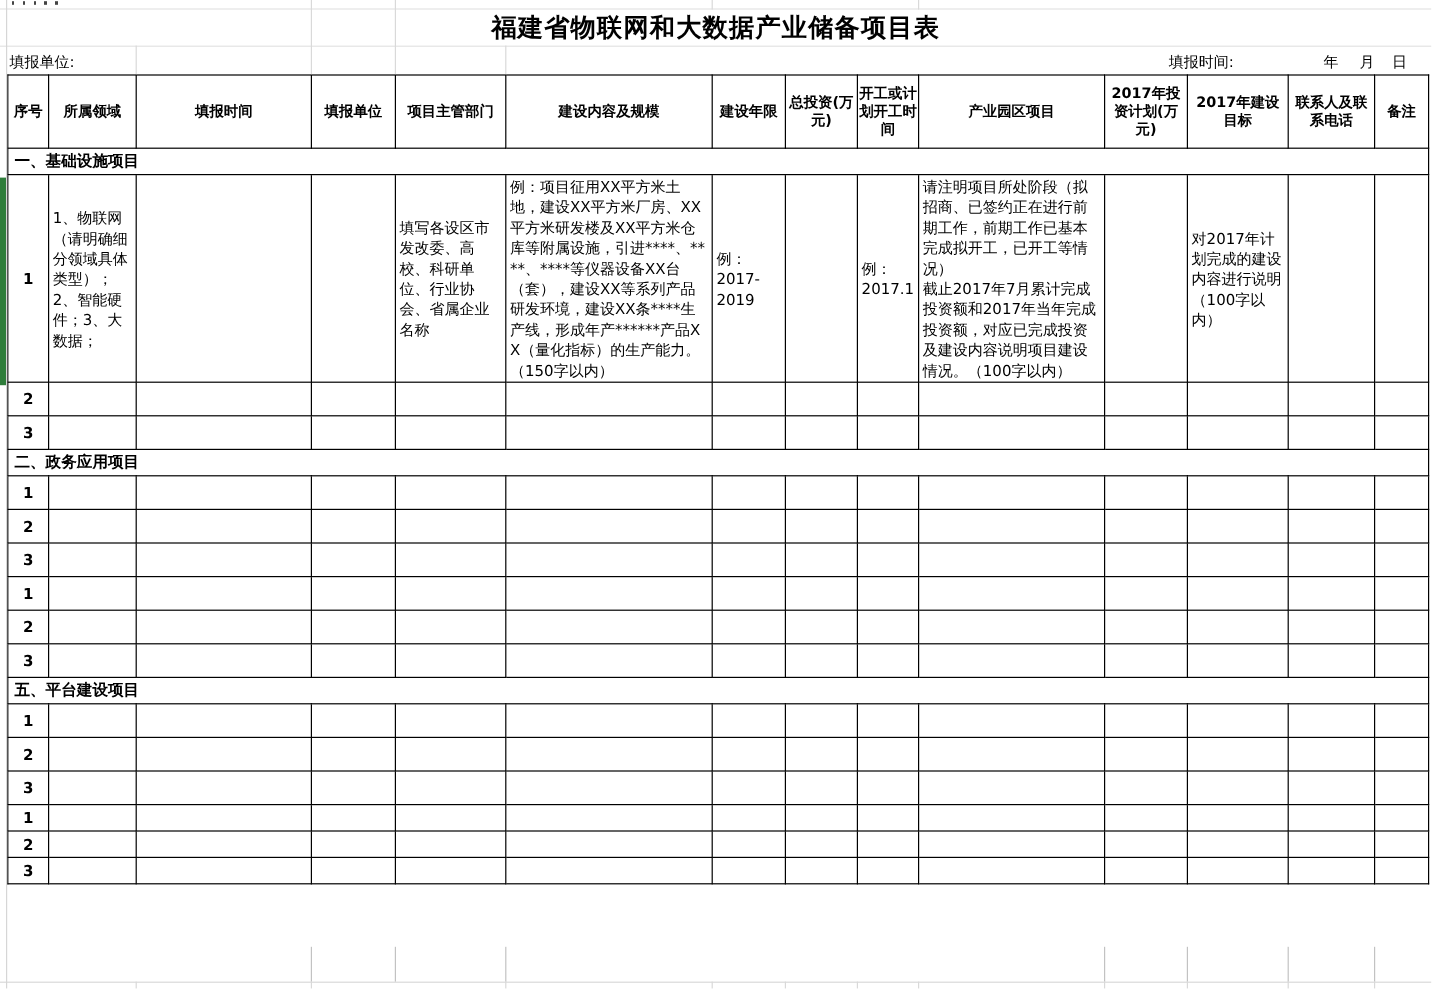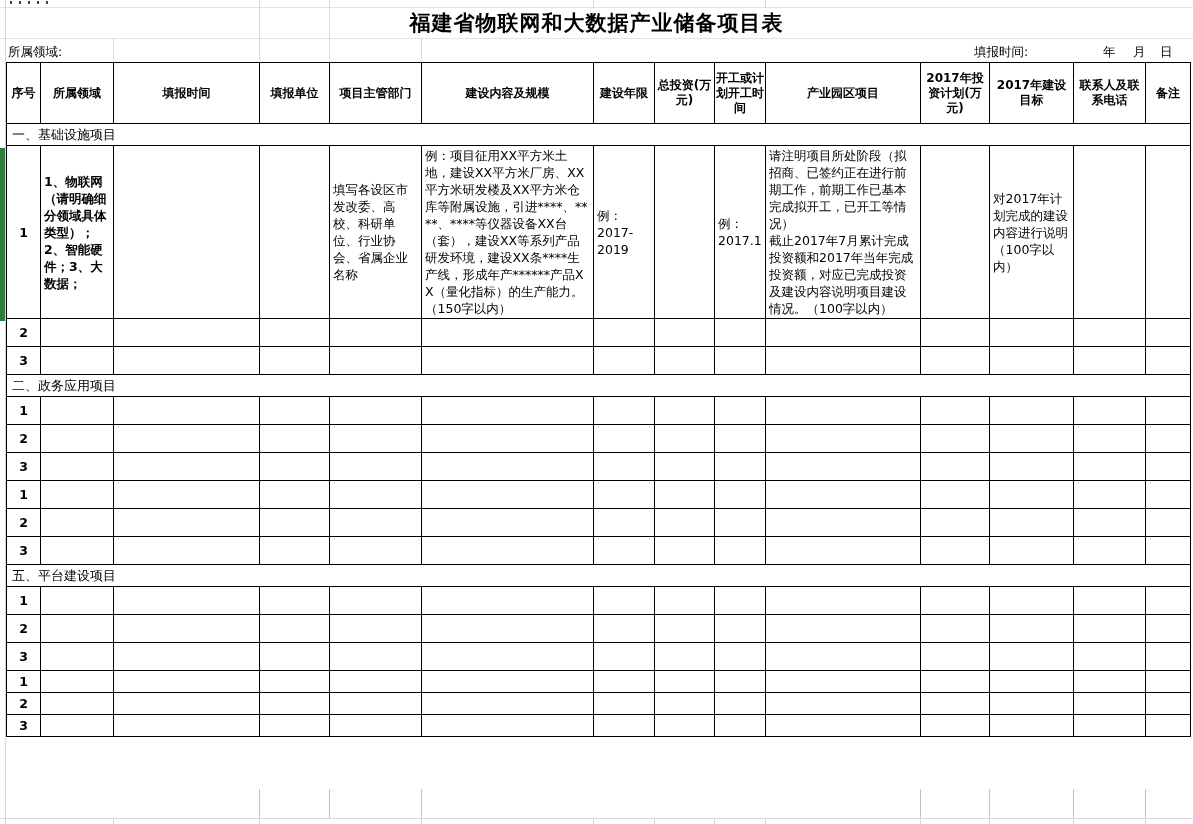--- a/index.html
+++ b/index.html
@@ -20,26 +20,26 @@
   .unit-lbl{left:8px;top:5px}
   .time-lbl{left:974px;top:5px}
   .y-lbl{left:1103px;top:5px}
   .m-lbl{left:1133px;top:5px}
   .d-lbl{left:1160px;top:5px}
 
   table{position:absolute;left:6px;top:62px;width:1184px;border-collapse:collapse;table-layout:fixed;background:#fff}
   th,td{border:1px solid #000}
   th{font-size:12px;font-weight:bold;text-align:center;vertical-align:middle;line-height:1.25;padding:1px;height:61px;word-break:break-all}
   td{font-size:12.5px;vertical-align:middle;padding:1px 3px;word-break:break-all;white-space:pre-line;line-height:1.36}
-  tr.sec td{font-weight:normal;font-size:13px;padding-left:5px;white-space:nowrap;height:22px;overflow:hidden}
+  tr.sec td{font-weight:bold;font-size:13px;padding-left:5px;white-space:nowrap;height:22px;overflow:hidden}
   tr.r-main{height:173px}
   tr.r-std{height:28px}
   tr.r-sm{height:22px}
   td.c-no{text-align:center;font-weight:bold;white-space:nowrap;padding:0}
-  td.bold{font-weight:bold}
+  td.bold{font-weight:normal}
 
   .green-marker{position:absolute;left:0;top:148px;width:5px;height:173px}
 
   .footer-row{position:absolute;top:788px;left:0;width:1193px;height:30px;font-size:12.5px}
   .contact-lbl{left:8px;top:8px}
   .phone-lbl{left:425px;top:8px}
 
   .bottom-strip{position:absolute;top:818px;left:0;width:1193px;height:6px;border-top:1px solid #d9d9d9}
   .left-edge{position:absolute;left:5px;top:0;width:1px;height:824px;background:#d6d6d6}
   .vline{position:absolute;width:1px;background:#d9d9d9}
@@ -50,21 +50,21 @@
 
 <div class="page">
 
   <div class="top-strip">
     <span class="remnant"></span>
   </div>
 
   <div class="title-row">福建省物联网和大数据产业储备项目表</div>
 
   <div class="unit-row">
-    <span class="lbl unit-lbl">所属领域:</span>
+    <span class="lbl unit-lbl">填报单位:</span>
     <span class="lbl time-lbl">填报时间:</span>
     <span class="lbl y-lbl">年</span>
     <span class="lbl m-lbl">月</span>
     <span class="lbl d-lbl">日</span>
   </div>
 
   <table>
     <colgroup id="cols">
         <col style="width: 34px;">
         <col style="width: 73px;">

